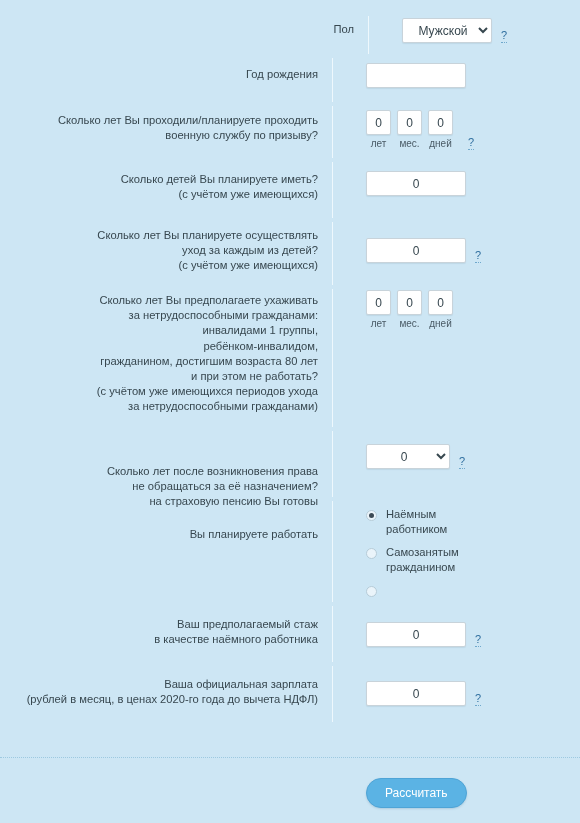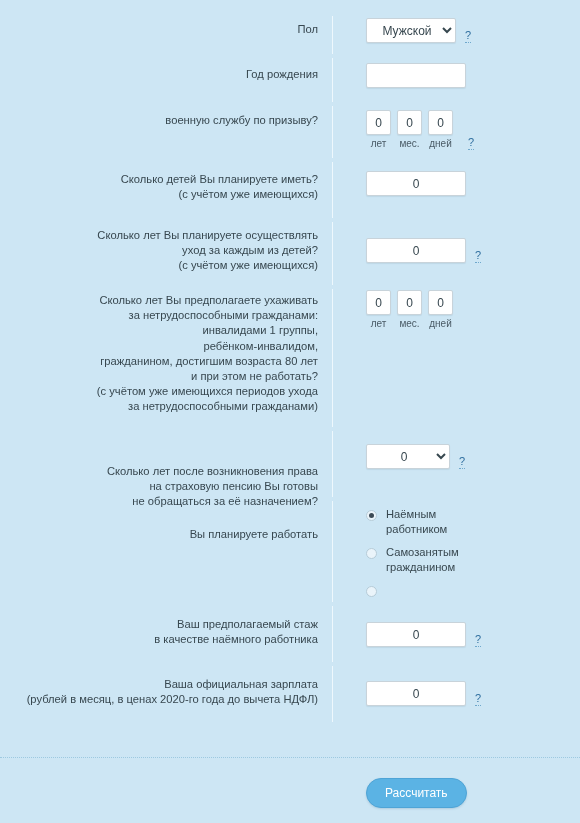--- a/index.html
+++ b/index.html
@@ -187,21 +187,21 @@
     padding: 7px 18px;
     cursor: pointer;
     box-shadow: 0 1px 2px rgba(80,130,165,.25);
   }
 </style>
 </head>
 <body>
 
 <div class="form">
 
-  <div class="row" style="height:42px;">
+  <div class="row" style="height:42px;padding-left:36px;">
     <div class="label-col" style="padding-top:8px;">
       <span class="sub">Пол</span>
     </div>
     <div class="divider"></div>
     <div class="control-col" style="padding-top:4px;">
       <select class="sel">
         <option>Мужской</option>
       </select>
       <a class="help">?</a>
     </div>
@@ -212,20 +212,21 @@
       <span class="sub">Год рождения</span>
     </div>
     <div class="divider"></div>
     <div class="control-col" style="padding-top:7px;">
       <input type="text" class="txt" value="" style="">
     </div>
   </div>
 
   <div class="row" style="height:56px;">
     <div class="label-col" style="padding-top:9px;">
+      <span class="sub">Сколько лет Вы проходили/планируете проходить</span>
       <span class="sub">военную службу по призыву?</span>
     </div>
     <div class="divider"></div>
     <div class="control-col" style="padding-top:6px;">
       <div class="triple">
         <div class="cell">
           <input type="text" class="txt small" value="0" style="">
           <span class="unit">лет</span>
         </div>
         <div class="cell">
@@ -291,22 +292,22 @@
           <input type="text" class="txt small" value="0" style="">
           <span class="unit">дней</span>
         </div>
       </div>
     </div>
   </div>
 
   <div class="row" style="height:70px;">
     <div class="label-col" style="padding-top:7px;margin-top:28px;">
       <span class="sub">Сколько лет после возникновения права</span>
+      <span class="sub">не обращаться за её назначением?</span>
       <span class="sub">на страховую пенсию Вы готовы</span>
-      <span class="sub">не обращаться за её назначением?</span>
     </div>
     <div class="divider"></div>
     <div class="control-col" style="padding-top:15px;">
       <select class="sel narrow">
         <option>0</option>
       </select>
       <a class="help">?</a>
     </div>
   </div>
 

